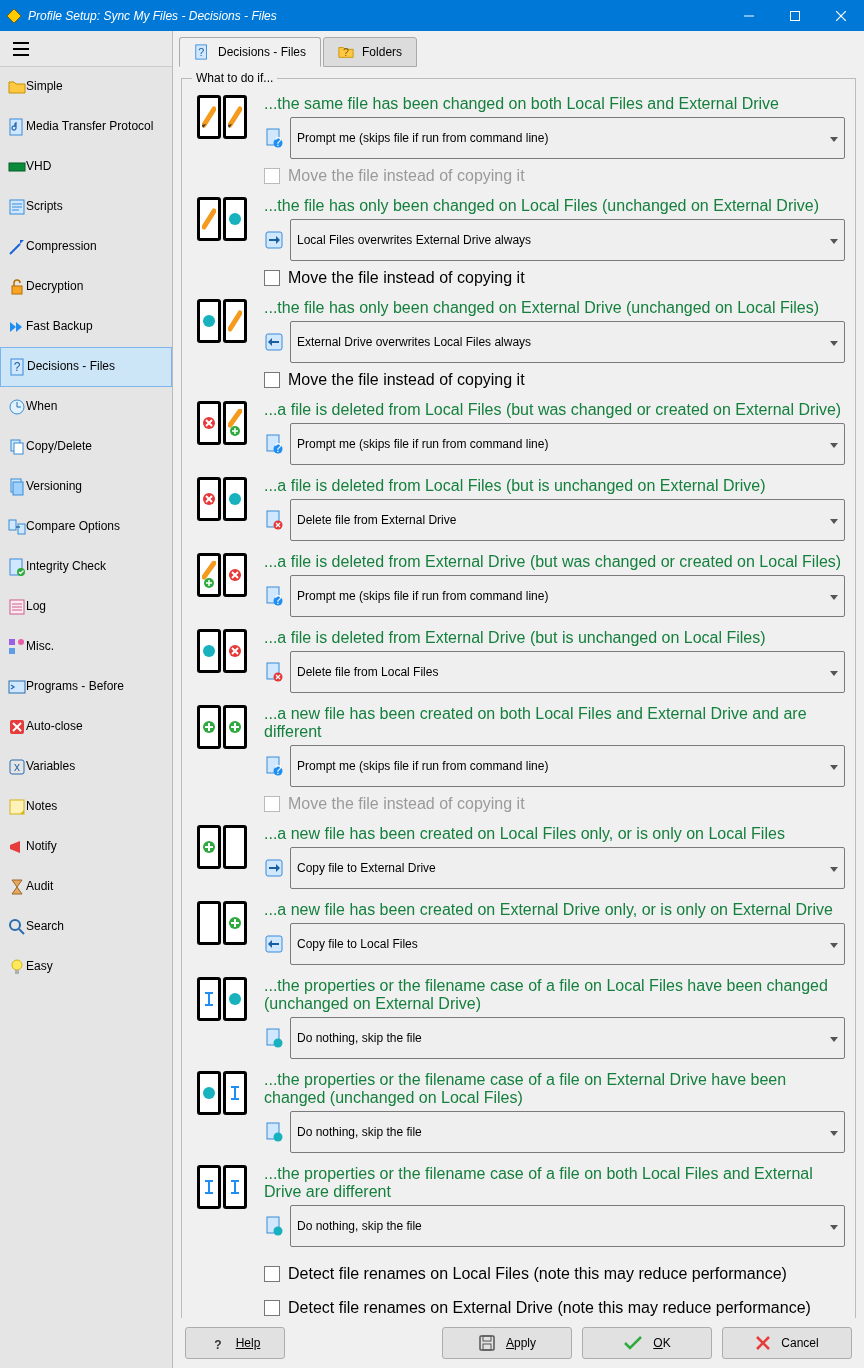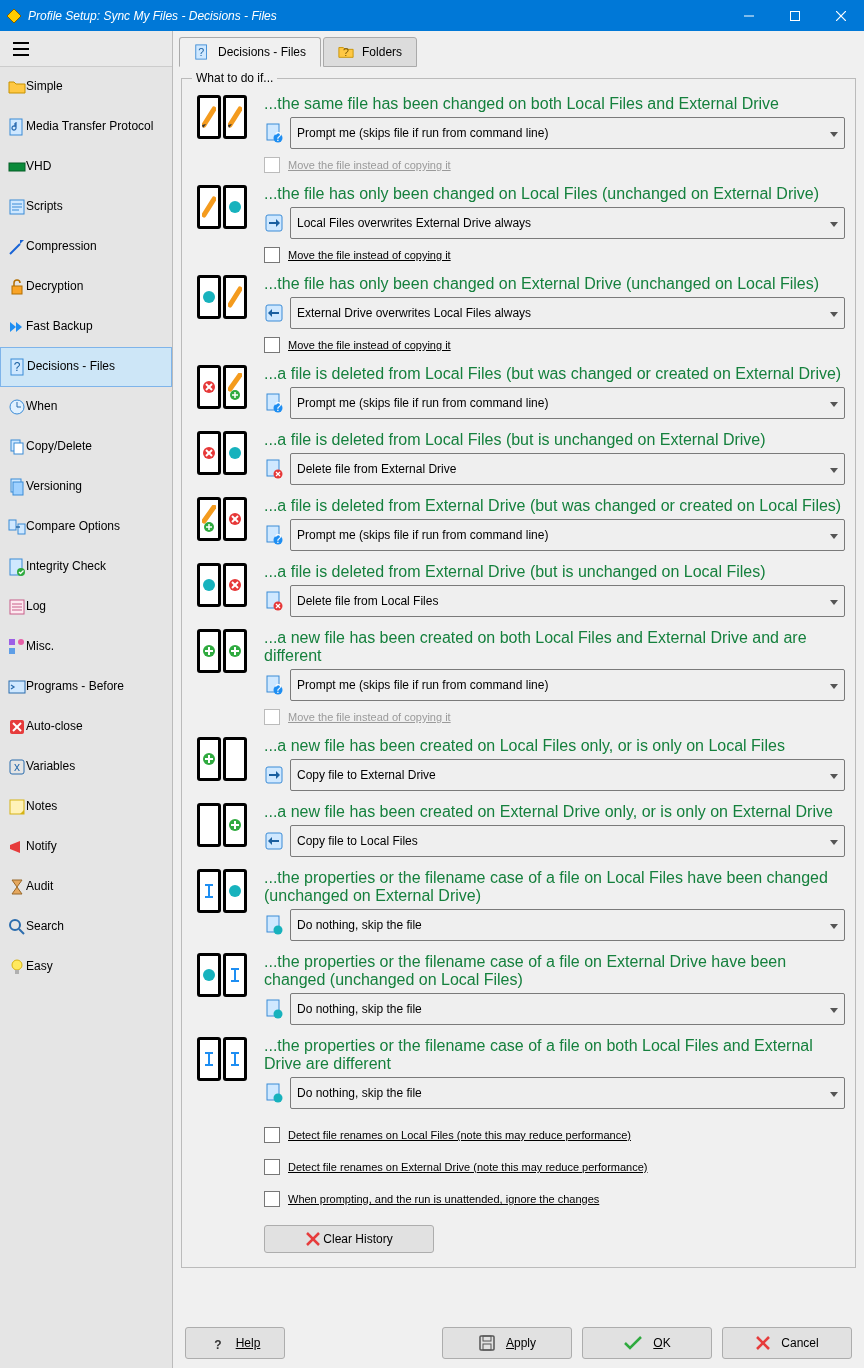--- a/index.html
+++ b/index.html
@@ -34,25 +34,25 @@
 fieldset.groupbox legend { padding:0 4px; font-size:12px;}
 
 
 .decision-row { display:flex; align-items:flex-start; margin-bottom: 12px; gap: 12px;}
 .pair-icon { width: 60px; min-width:60px; display:flex; gap:2px; justify-content:center;}
 .file-card { width: 24px; height: 44px; border:3px solid #000; border-radius:3px; display:flex; align-items:center; justify-content:center; background:#fff;}
 .decision-body { flex:1; display:flex; flex-direction:column; gap:4px;}
 .decision-label { font-size:16px; color:#15803d;}
 .select-row { display:flex; align-items:center; gap:6px; width:100%;}
 .sel-icon { width:20px; height:20px; display:flex; align-items:center; justify-content:center;}
-.dropdown { flex:1; height:32px; border:1px solid #7a7a7a; background:#efefef; display:flex; align-items:center; padding:0 6px; position:relative; border-radius:2px;}
+.dropdown { flex:1; height:42px; border:1px solid #7a7a7a; background:#efefef; display:flex; align-items:center; padding:0 6px; position:relative; border-radius:2px;}
 .dropdown::after { content:""; position:absolute; right:6px; top:50%; transform:translateY(-20%); border-left:4px solid transparent; border-right:4px solid transparent; border-top:5px solid #555;}
 .check-row { display:flex; align-items:center; gap:8px; margin-top:4px;}
 .checkbox { width:16px; height:16px; border:1px solid #777; background:#fff;}
-.check-label { font-size:11px;text-decoration:underline;}
+.check-label { font-size:16px;}
 .check-label.disabled, .check-row.disabled .check-label { color:#9a9a9a;}
 .check-row.disabled .checkbox { border-color:#bbb;}
 
 
 .extra-checks { margin-left: 72px; margin-top:14px; display:flex; flex-direction:column; gap:12px;}
 .clear-btn { margin-top:6px; width:170px; height:28px; border:1px solid #adadad; background:#e1e1e1; border-radius:3px; display:flex; align-items:center; justify-content:center; gap:2px;}
 
 
 .footer { height: 50px; padding: 8px 12px; display:flex; gap:10px; align-items:center; background:#f0f0f0;}
 .footer .spacer { flex:1;}

